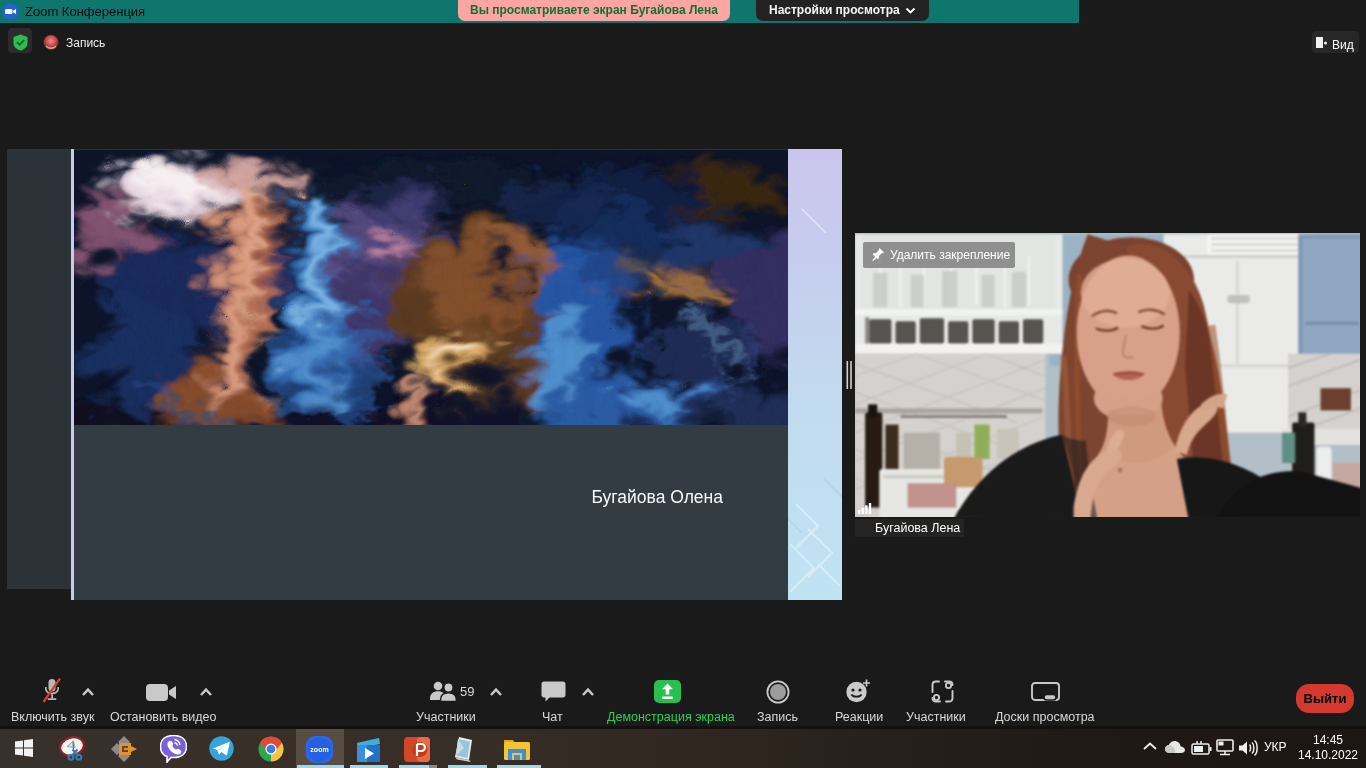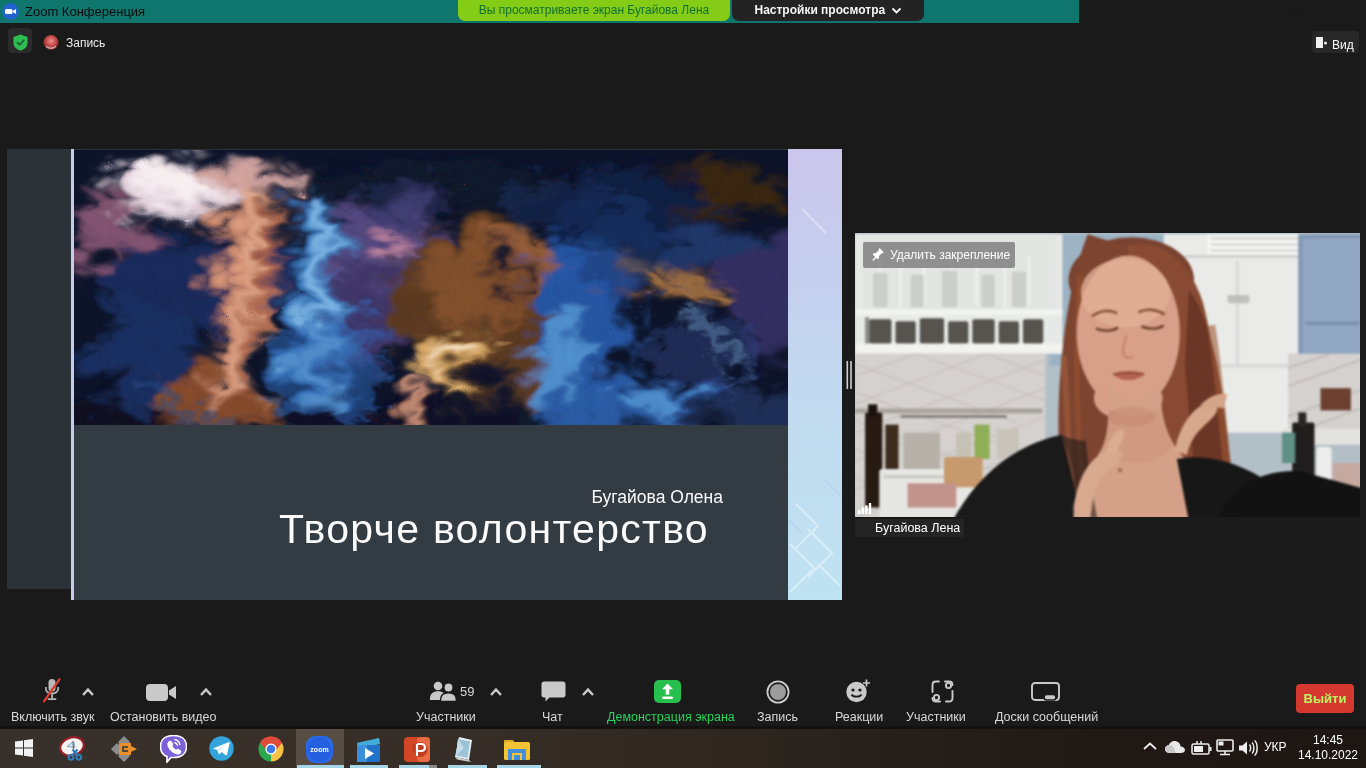--- a/index.html
+++ b/index.html
@@ -2,23 +2,23 @@
 <html><head>
 <meta charset="utf-8">
 <style>
 * { margin:0; padding:0; box-sizing:border-box; }
 html,body { width:1366px; height:768px; overflow:hidden; background:#1a1a1a;
   font-family:"Liberation Sans", sans-serif; }
 .abs { position:absolute; }
 #titlebar { position:absolute; left:0; top:0; width:1079px; height:23px; background:#0f766e; }
 #tb-title { position:absolute; left:25px; top:4px; font-size:13px; color:#0b0b0b; }
 #greenpill { position:absolute; left:458px; top:0; width:272px; height:21px;
-  background:#84cc16; border-radius:0 0 7px 7px; text-align:center;
-  font-size:12px; font-weight:normal; color:#10702f; line-height:20px; }
-#darkpill { position:absolute; left:732px; top:0; width:192px; height:21px;
+  background:#fca5a5; border-radius:0 0 7px 7px; text-align:center;
+  font-size:12px; font-weight:bold; color:#10702f; line-height:20px; }
+#darkpill { position:absolute; left:756px; top:0; width:173px; height:21px;
   background:#232323; border-radius:0 0 7px 7px; text-align:center;
   font-size:12px; font-weight:bold; color:#f5f5f5; line-height:20px; }
 #shieldbtn { position:absolute; left:8px; top:28px; width:24px; height:25px;
   background:#2b2b2b; border-radius:4px; }
 #rec-label { position:absolute; left:66px; top:36px; font-size:12px; color:#ececec; }
 #vidbtn { position:absolute; left:1312px; top:31px; width:47px; height:22px;
   background:#272727; border-radius:4px; color:#fff; font-size:12px; }
 #slide { position:absolute; left:7px; top:149px; width:835px; height:440px; background:#2c3338; }
 #slide-low { position:absolute; left:66px; top:276px; width:715px; height:175px; background:#333b43; }
 #lightline { position:absolute; left:64px; top:0; width:2.5px; height:451px; background:#c9cce9; }
@@ -27,21 +27,21 @@
 #rightband { position:absolute; left:781px; top:0; width:54px; height:451px;
   background:linear-gradient(180deg,#cbc5ec 0%,#c5cdee 25%,#c2daef 55%,#bfe3f3 100%); }
 #divider { position:absolute; left:846px; top:361px; }
 #video { position:absolute; left:855px; top:233px; width:505px; height:284px; overflow:hidden; }
 #pinpill { position:absolute; left:863px; top:242px; width:152px; height:26px; overflow:hidden;
   background:rgba(128,128,128,0.85); border-radius:2px; color:#fff; font-size:12px; line-height:26px; white-space:nowrap; }
 #namelabel { position:absolute; left:855px; top:499px; height:18px;
   background:rgba(40,40,40,0.75); color:#fff; font-size:12.5px; line-height:18px; padding:0 4px 0 20px;margin-top:20px; }
 .tblabel { position:absolute; top:710px; font-size:12.5px; color:#d9d9d9; white-space:nowrap; }
 #exitbtn { position:absolute; left:1296px; top:684px; width:58px; height:29px;
-  background:#d5382e; border-radius:4px; color:#bef264; font-size:13px; font-weight:bold;
+  background:#d5382e; border-radius:13px; color:#000000; font-size:13px; font-weight:bold;
   text-align:center; line-height:29px; }
 #taskbar { position:absolute; left:0; top:729px; width:1366px; height:39px;
   background:linear-gradient(90deg,#38302a 0%,#362e26 35%,#2d251e 55%,#241d18 70%,#1f1814 82%,#1d1613 100%); }
 #taskbar-top { position:absolute; left:0; top:726px; width:1366px; height:3px; background:#13110f; }
 #zoomhl { position:absolute; left:296px; top:0; width:48px; height:39px; background:#584d42; }
 .ul { position:absolute; top:36px; height:3px; background:#a6d5e8; }
 #clock { position:absolute; left:1297px; top:733px; width:62px; text-align:center;
   color:#fff; font-size:12px; line-height:15px; }
 #ukr { position:absolute; left:1264px; top:740px; color:#fff; font-size:12px; }
 </style>
@@ -174,21 +174,20 @@
       <path d="M 2,395 L 26,419 L 2,443"></path>
       <path d="M 30,415 L 52,437"></path>
       <path d="M 14,60 L 38,84"></path>
     </g>
     <g stroke="#a8b4e8" stroke-width="1.5" fill="none" opacity="0.35">
       <path d="M 36,330 L 54,348 M 0,370 L 14,384"></path>
     </g>
   </svg></div>
   <div id="lightline"></div>
   <div id="author">Бугайова Олена</div>
-  <div id="bigtitle">Творче волонтерство</div>
 </div>
 <svg id="divider" width="7" height="28" viewBox="0 0 7 28">
   <rect x="0.5" y="0" width="1.6" height="28" fill="#cfcfcf"></rect>
   <rect x="4.2" y="0" width="1.6" height="28" fill="#cfcfcf"></rect>
 </svg>
 <div id="video">
 <svg width="505" height="284" viewBox="-3 -3 505 284" style="filter:blur(0.9px);transform:scale(1.012)">
   <rect x="-4" y="-4" width="513" height="292" fill="#b3bfc7"></rect>
   <rect x="192" y="0" width="130" height="130" fill="#9cb3c4"></rect>
   <rect x="0" y="0" width="205" height="112" fill="#e7e9e7"></rect>
@@ -374,21 +373,21 @@
   <rect x="13" y="12.5" width="12" height="5.5" rx="2.7" fill="#c9c9c9" stroke="#1a1a1a" stroke-width="1.6"></rect>
 </svg>
 <div class="tblabel" style="left:11px">Включить звук</div>
 <div class="tblabel" style="left:110px">Остановить видео</div>
 <div class="tblabel" style="left:416px">Участники</div>
 <div class="tblabel" style="left:542px">Чат</div>
 <div class="tblabel" style="left:607px;color:#22d459">Демонстрация экрана</div>
 <div class="tblabel" style="left:757px">Запись</div>
 <div class="tblabel" style="left:835px">Реакции</div>
 <div class="tblabel" style="left:906px">Участники</div>
-<div class="tblabel" style="left:995px">Доски сообщений</div>
+<div class="tblabel" style="left:995px">Доски просмотра</div>
 <div id="exitbtn">Выйти</div>
 </div>
 <div id="taskbar-top"></div>
 <div id="taskbar">
   <div id="zoomhl"></div>
   <svg class="abs" style="left:15px;top:10px" width="18" height="18" viewBox="0 0 18 18">
     <path d="M0 2.6 L8 1.5 L8 8.5 L0 8.5 Z M9 1.35 L18 0.1 L18 8.5 L9 8.5 Z M0 9.5 L8 9.5 L8 16.5 L0 15.4 Z M9 9.5 L18 9.5 L18 17.9 L9 16.65 Z" fill="#f2f2f2"></path>
   </svg>
   <svg class="abs" style="left:59px;top:7px" width="28" height="26" viewBox="0 0 28 26">
     <ellipse cx="13" cy="10.5" rx="12" ry="9" transform="rotate(-16 13 10.5)" fill="#f6f2f0" stroke="#962028" stroke-width="2.2"></ellipse>

